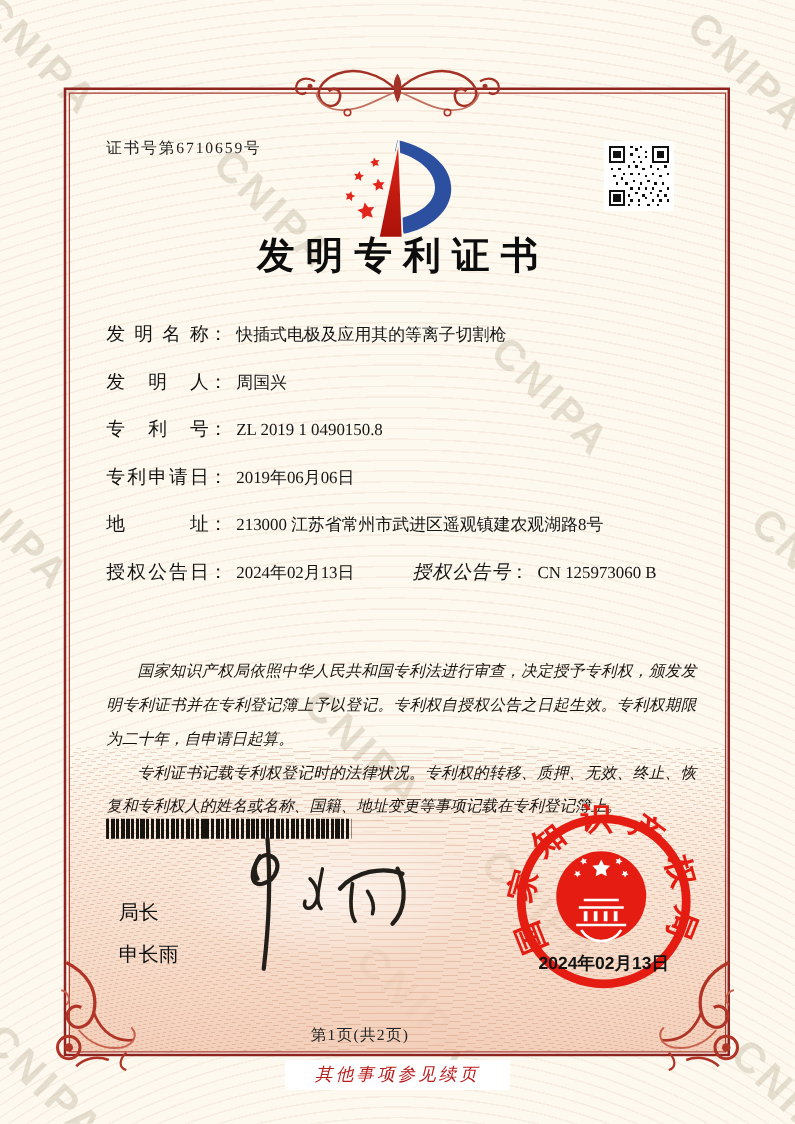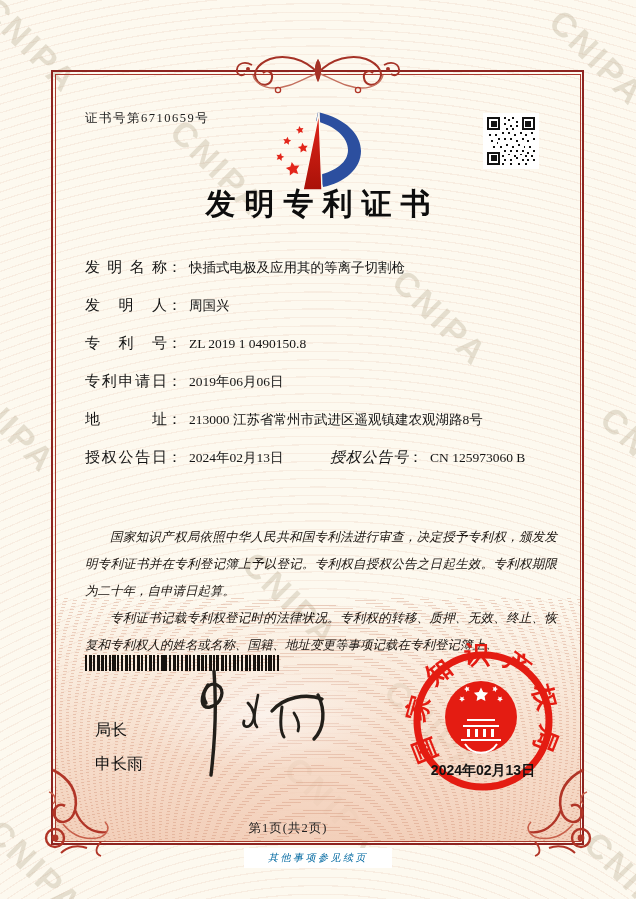--- a/index.html
+++ b/index.html
@@ -49,21 +49,21 @@
   .sig-name{position:absolute;left:95px;top:754px;z-index:4;font-family:"Liberation Sans",sans-serif;
             font-size:16px;font-weight:500;color:#101010;}
   .sig{position:absolute;left:170px;top:663px;width:165px;height:118px;z-index:4;}
   .seal{position:absolute;left:405px;top:643px;width:156px;height:156px;z-index:3;}
   .sealtext{font-family:"Liberation Serif",serif;font-weight:700;font-size:25px;letter-spacing:12px;fill:#e41c12;}
   .seal-date{position:absolute;left:410px;top:762px;width:146px;text-align:center;z-index:4;
              font-family:"Liberation Sans",sans-serif;font-weight:700;font-size:14px;color:#131313;}
   .pageinfo{position:absolute;left:0;top:820px;width:576px;text-align:center;z-index:3;
             font-size:12.5px;letter-spacing:1px;color:#222;}
   .contnote{position:absolute;left:50%;top:848px;transform:translateX(-50%);z-index:3;
-            background:#fff;padding:3px 24px;font-style:italic;font-size:10px;letter-spacing:2.5px;color:#0369a1;white-space:nowrap;}
+            background:#fff;padding:3px 24px;font-style:italic;font-size:14px;letter-spacing:2.5px;color:#b91c1c;white-space:nowrap;}
 </style>
 </head>
 <body>
 
 <div class="page">
 
   <div class="wm" style="left:30px;top:45px">CNIPA</div>
   <div class="wm" style="left:597px;top:58px">CNIPA</div>
   <div class="wm" style="left:218px;top:168px">CNIPA</div>
   <div class="wm" style="left:440px;top:318px">CNIPA</div>

